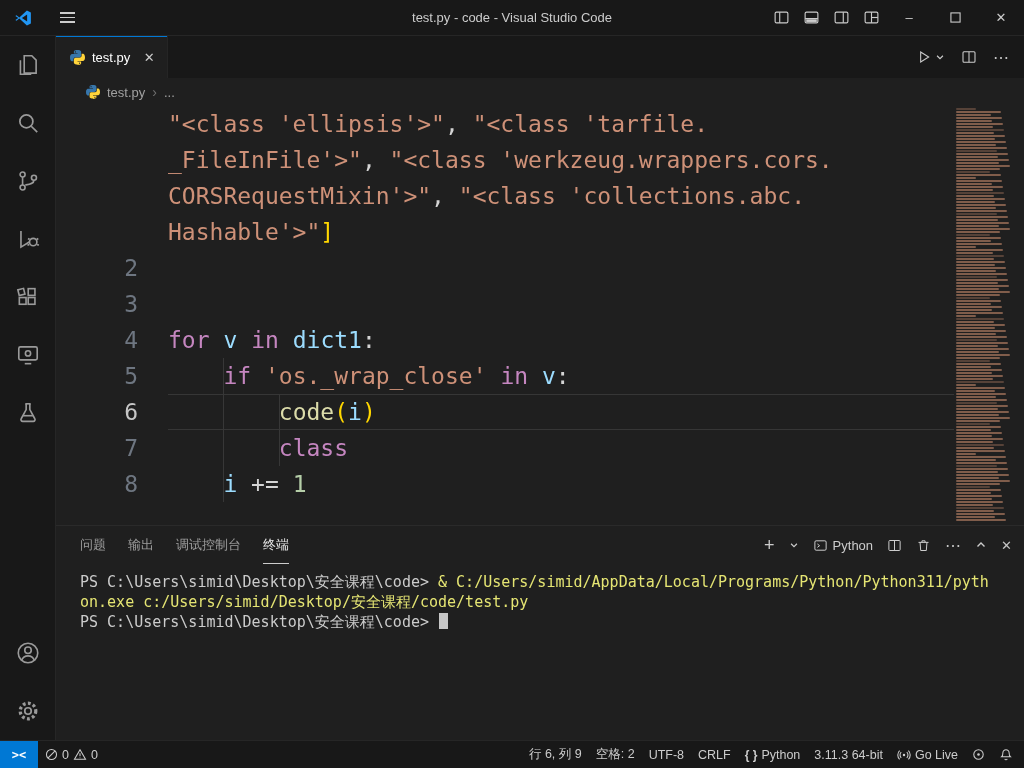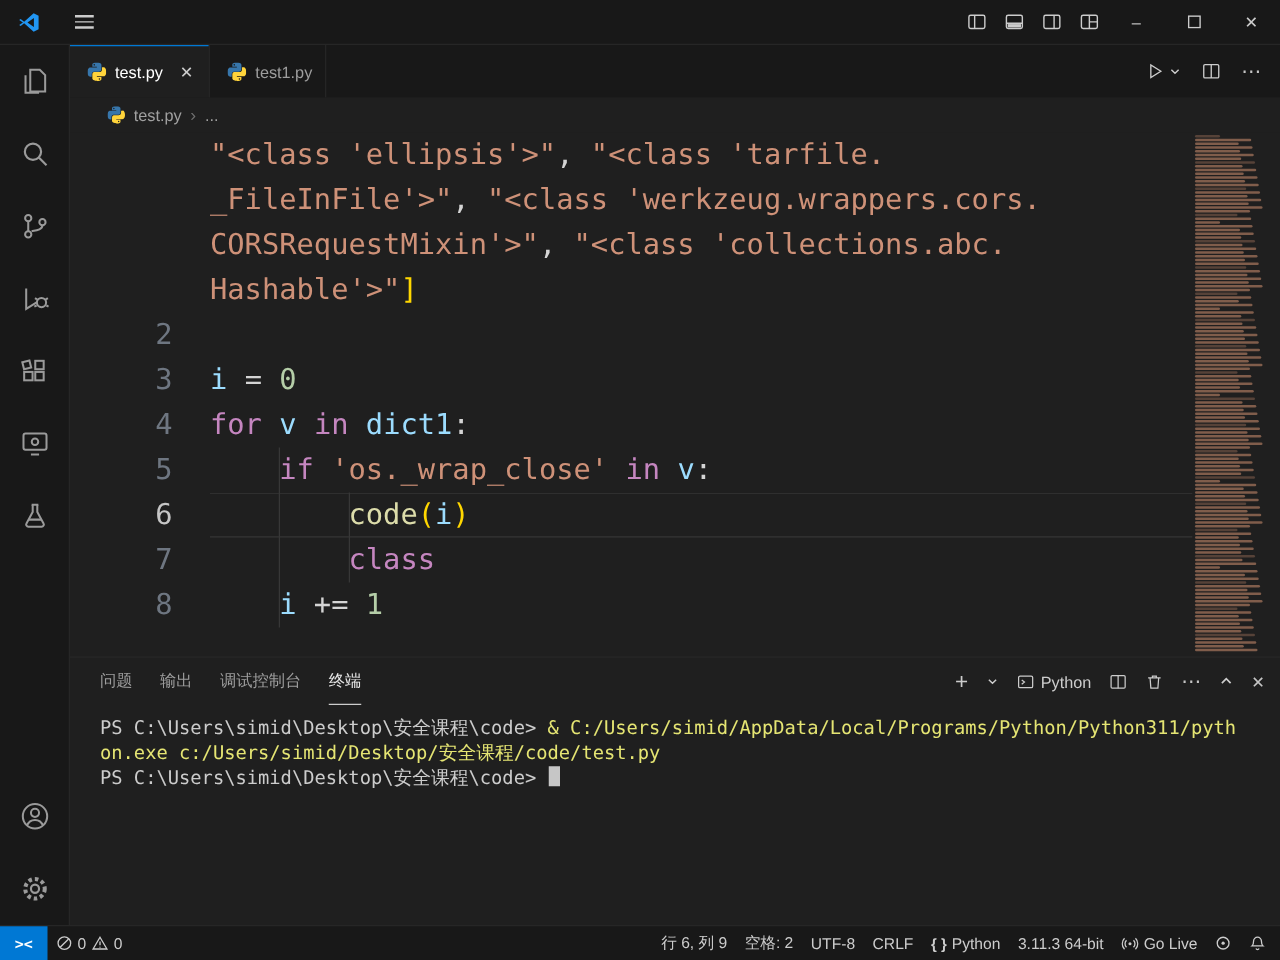--- a/index.html
+++ b/index.html
@@ -89,20 +89,21 @@
     <div class="tb-left">
       <svg class="vscode-logo" width="18" height="18" viewBox="0 0 24 24">
           <path fill="#2196f3" d="M17.2 2.1 7.1 11.2 3.4 8.3l-1.6 1 4 2.7-4 2.7 1.6 1 3.7-2.9 10.1 9.1 5.3-2.6V4.7l-5.3-2.6zm.3 5.2v9.4L10.6 12l6.9-4.7z"></path>
         </svg>
       <span class="menu-btn">
           <i></i>
           <i></i>
           <i></i>
         </span>
     </div>
+    <div class="tb-title">test.py - code - Visual Studio Code</div>
     <div class="tb-right">
       <span class="layout-btn">
           <svg width="17" height="17" viewBox="0 0 24 24" fill="none" stroke="#cccccc" stroke-width="1.6">
             <rect x="3" y="4.5" width="18" height="15" rx="2"></rect>
             <line x1="9.5" y1="4.5" x2="9.5" y2="19.5"></line>
           </svg>
         </span>
       <span class="layout-btn">
           <svg width="17" height="17" viewBox="0 0 24 24" fill="none" stroke="#cccccc" stroke-width="1.6">
             <rect x="3" y="4.5" width="18" height="15" rx="2"></rect>
@@ -204,26 +205,20 @@
 
     <div class="editor-col">
 
       <div class="tabbar">
         <div class="tab active">
           <svg width="15" height="15" viewBox="0 0 24 24">
               <use href="#pylogo"></use>
             </svg>
           <span>test.py</span>
           <span class="closex">✕</span>
-        </div>
-        <div class="tab">
-          <svg width="15" height="15" viewBox="0 0 24 24">
-              <use href="#pylogo"></use>
-            </svg>
-          <span>test1.py</span>
         </div>
         <div class="tab-actions">
           <span style="display:flex;align-items:center;gap:3px">
             <svg width="16" height="16" viewBox="0 0 24 24" fill="none" stroke="#cccccc" stroke-width="1.6">
                 <path d="M7 4.5v15l12-7.5z"></path>
               </svg>
             <svg width="10" height="10" viewBox="0 0 12 12" fill="none" stroke="#cccccc" stroke-width="1.4">
                 <path d="M2.5 4.5 6 8l3.5-3.5"></path>
               </svg>
           </span>
@@ -265,21 +260,20 @@
             <div class="code-row">
               <span class="ln"></span>
               <span class="lt"><span style="color: rgb(206, 145, 120);">Hashable'&gt;"</span><span style="color: rgb(255, 215, 0);">]</span></span>
             </div>
             <div class="code-row">
               <span class="ln">2</span>
               <span class="lt"></span>
             </div>
             <div class="code-row">
               <span class="ln">3</span>
-              <span class="lt"><span style="color: rgb(156, 220, 254);">i</span><span style="color: rgb(212, 212, 212);"> = </span><span style="color: rgb(181, 206, 168);">0</span></span>
             </div>
             <div class="code-row">
               <span class="ln">4</span>
               <span class="lt"><span style="color: rgb(197, 134, 192);">for</span><span style="color: rgb(212, 212, 212);"> </span><span style="color: rgb(156, 220, 254);">v</span><span style="color: rgb(212, 212, 212);"> </span><span style="color: rgb(197, 134, 192);">in</span><span style="color: rgb(212, 212, 212);"> </span><span style="color: rgb(156, 220, 254);">dict1</span><span style="color: rgb(212, 212, 212);">:</span></span>
             </div>
             <div class="code-row">
               <span class="ln">5</span>
               <span class="lt"><span style="color: rgb(212, 212, 212);">    </span><span style="color: rgb(197, 134, 192);">if</span><span style="color: rgb(212, 212, 212);"> </span><span style="color: rgb(206, 145, 120);">'os._wrap_close'</span><span style="color: rgb(212, 212, 212);"> </span><span style="color: rgb(197, 134, 192);">in</span><span style="color: rgb(212, 212, 212);"> </span><span style="color: rgb(156, 220, 254);">v</span><span style="color: rgb(212, 212, 212);">:</span></span>
             </div>
             <div class="code-row current">

